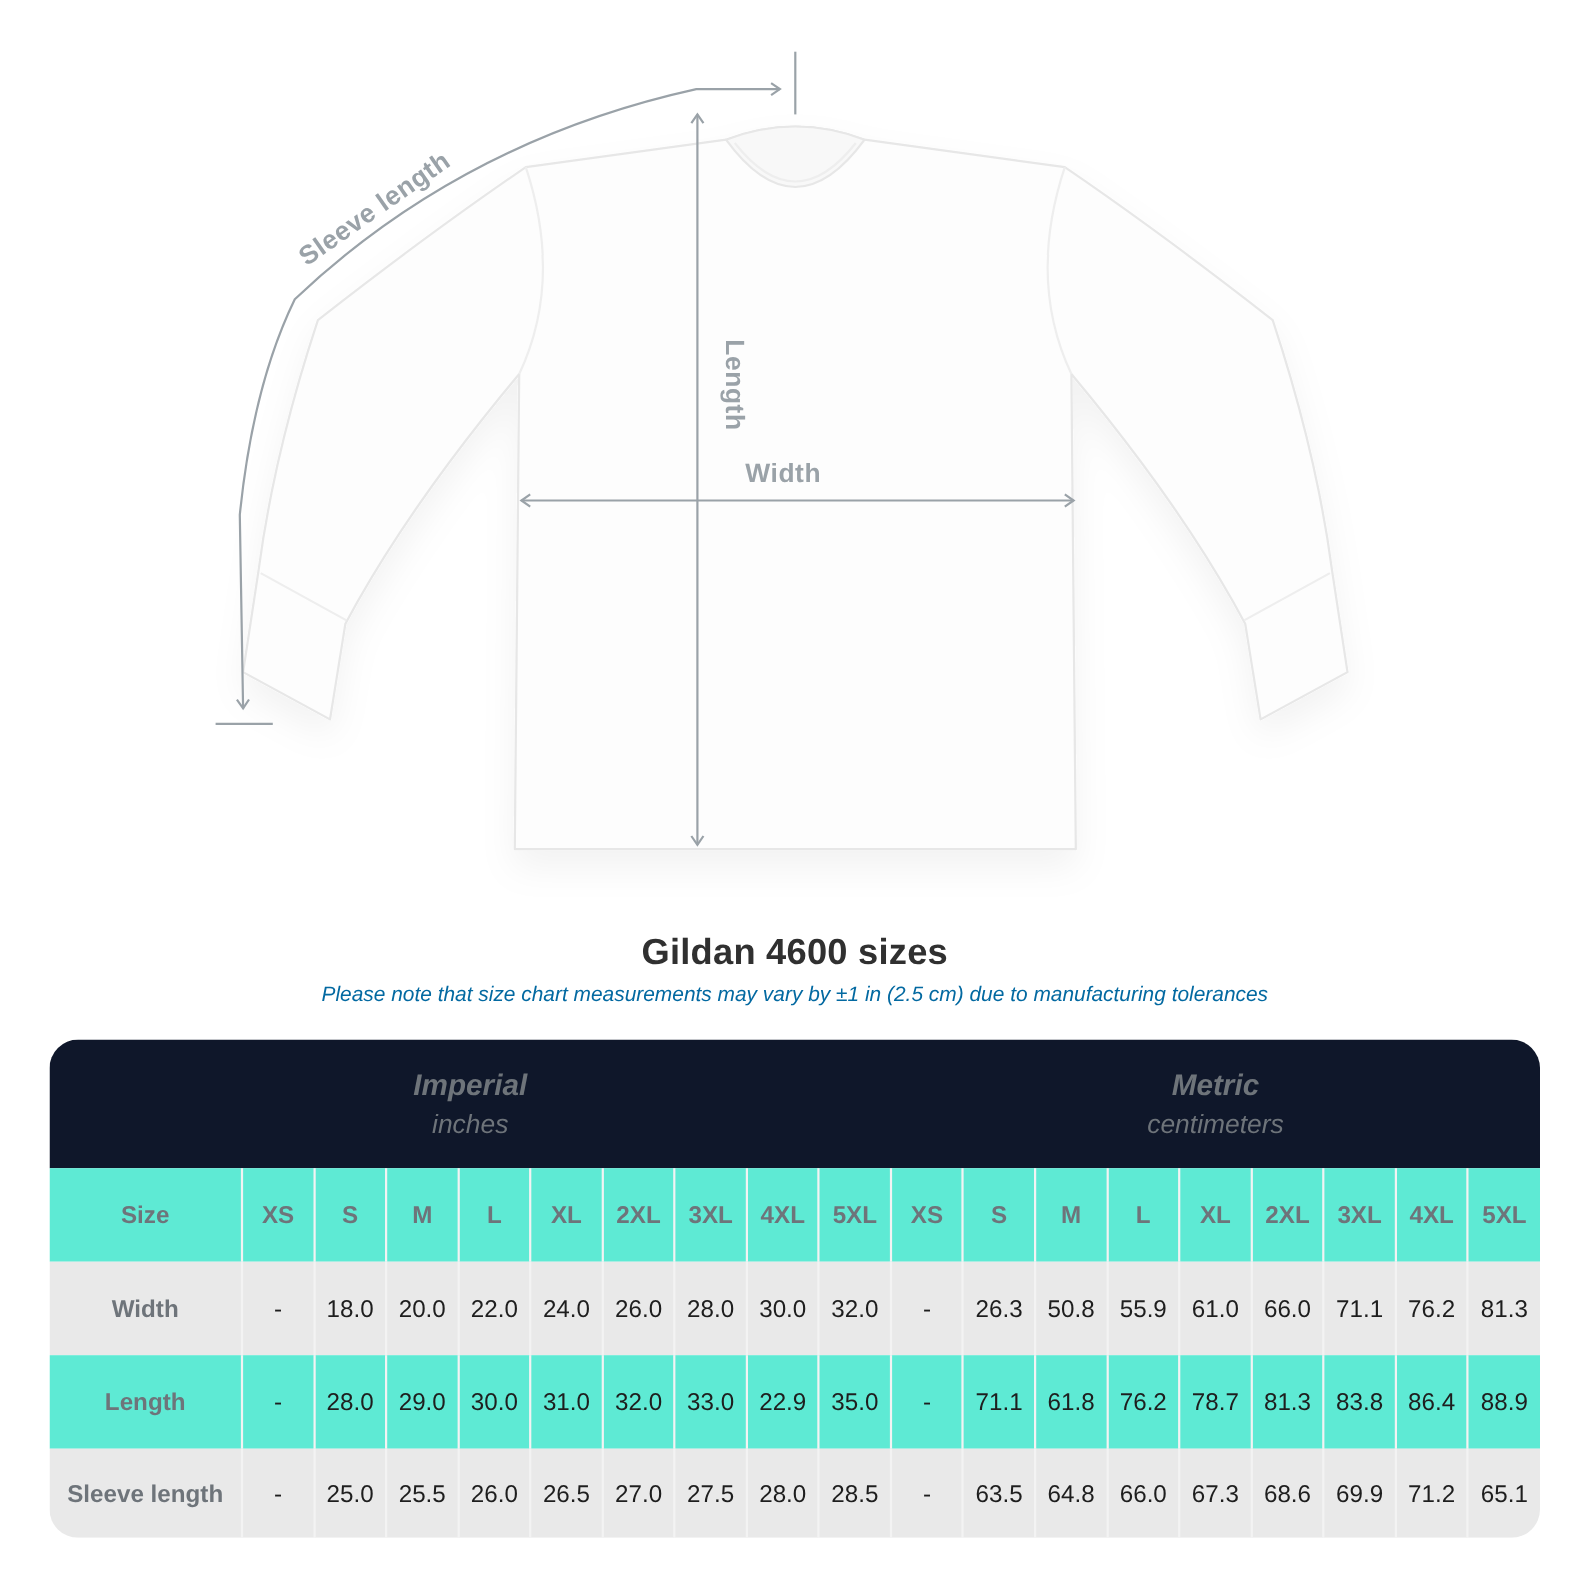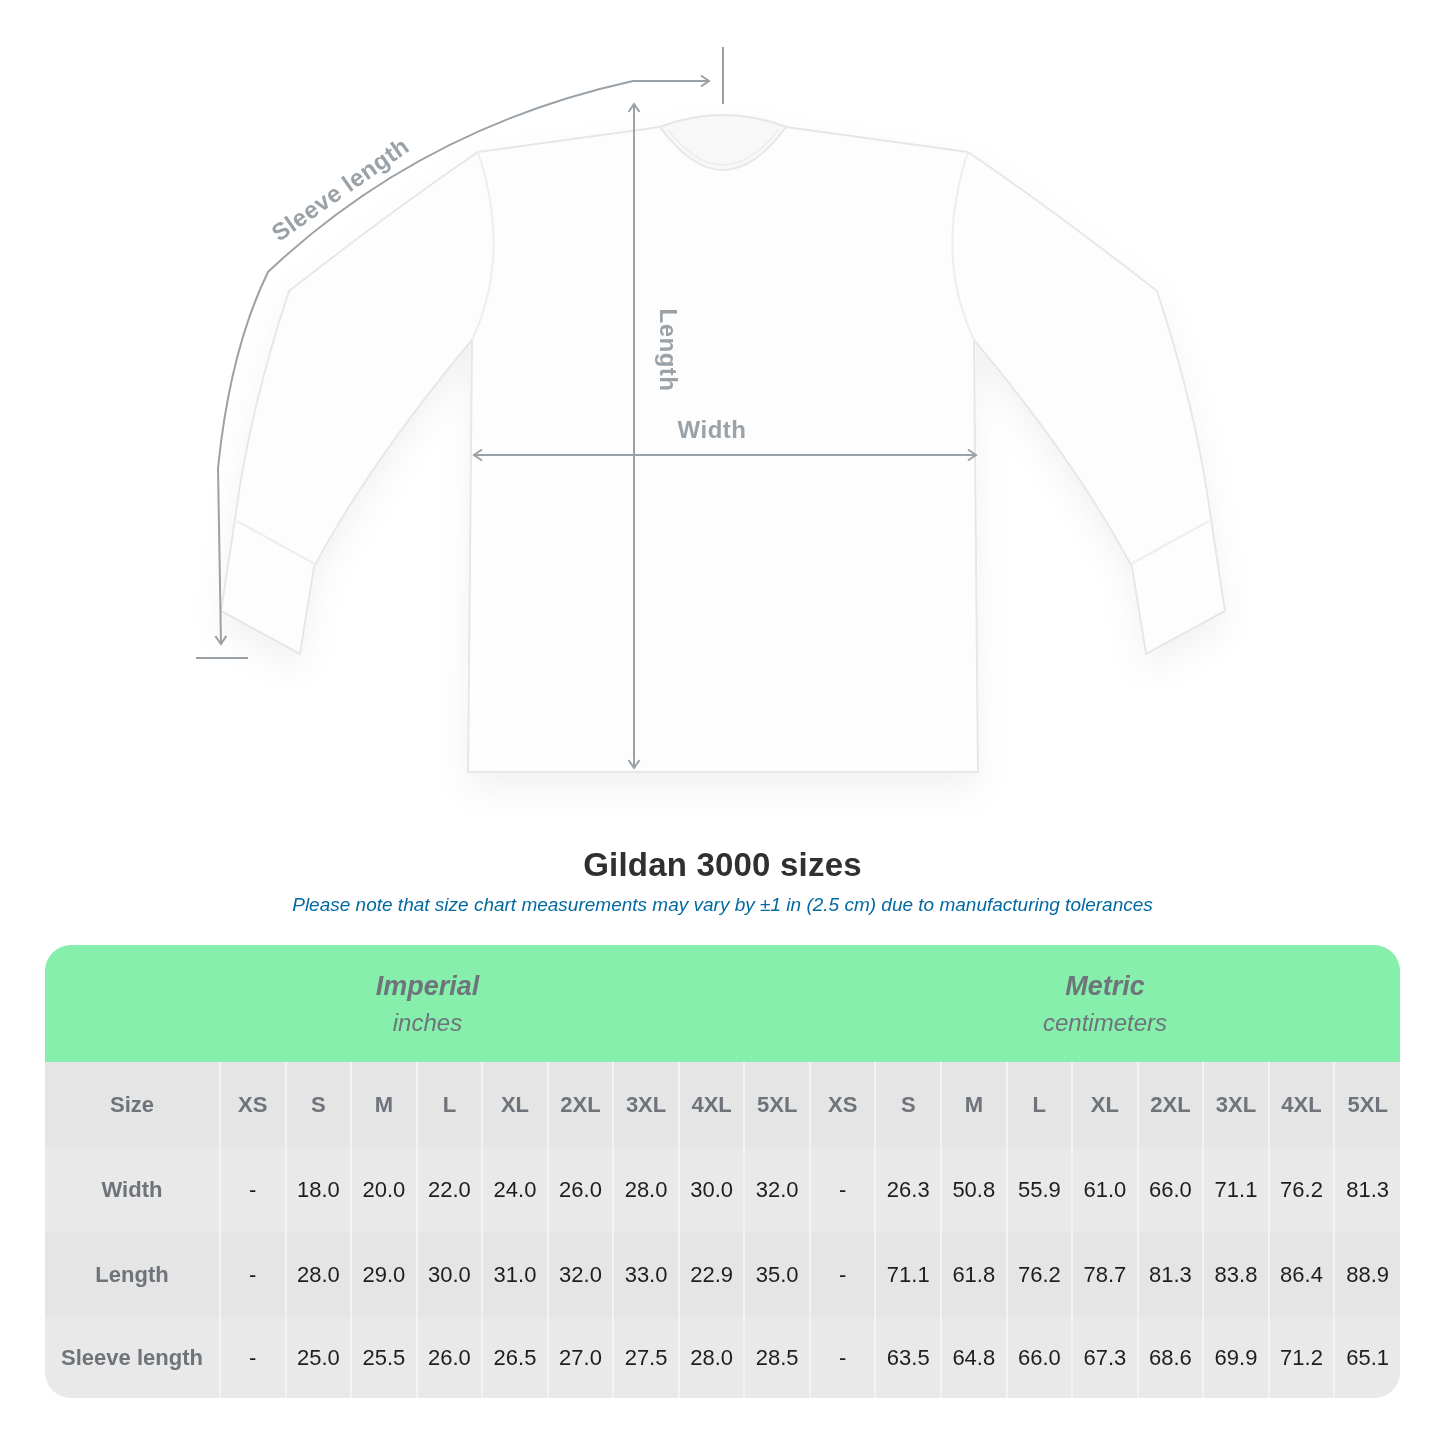--- a/index.html
+++ b/index.html
@@ -89,21 +89,21 @@
   .size-table th, .size-table td {
     padding: 0;
     text-align: center;
     vertical-align: middle;
     font-size: 22px;
   }
   .col-label { width: 175px; }
 
   .band-row th {
     height: 117px;
-    background: #86efac;
+    background: #0f172a;
     vertical-align: middle;
   }
   .band-label {
     font-size: 27px;
     font-weight: bold;
     font-style: italic;
     color: #6e747a;
   }
   .band-sub {
     margin-top: 7px;
@@ -119,21 +119,21 @@
 
   .hdr {
     font-weight: bold;
     color: #6e747a;
   }
   .val {
     font-weight: normal;
     color: #1e1e1e;
   }
   .row-gray > th, .row-gray > td { background: #e9e9e9; }
-  .row-white > th, .row-white > td { background: #e5e5e5; }
+  .row-white > th, .row-white > td { background: #5eead4; }
 
   .grid-cell { border-left: 2px solid #f3f3f3; }
   tr > .grid-cell:first-child { border-left: none; }
 </style>
 </head>
 <body>
 
 <div class="stage">
 
   <svg class="shirt-svg" width="1445" height="832" viewBox="0 0 1445 832">
@@ -183,21 +183,21 @@
       <path class="measure" d="M 723,47 L 723,104"></path>
       <path class="measure" d="M 196,658 L 248,658"></path>
 
       <text class="mlabel" x="345" y="196" text-anchor="middle" transform="rotate(-35 345 196)">Sleeve length</text>
       <text class="mlabel" x="660" y="350" text-anchor="middle" transform="rotate(90 660 350)">Length</text>
       <text class="mlabel" x="712" y="438" text-anchor="middle">Width</text>
     </g>
   </svg>
 
   <div class="title-block">
-    <h1 class="page-title">Gildan 3000 sizes</h1>
+    <h1 class="page-title">Gildan 4600 sizes</h1>
     <p class="page-subtitle">Please note that size chart measurements may vary by ±1 in (2.5 cm) due to manufacturing tolerances</p>
   </div>
 
   <div class="table-wrap">
     <table class="size-table">
       <colgroup>
         <col class="col-label">
         <col>
           <col>
           <col>

